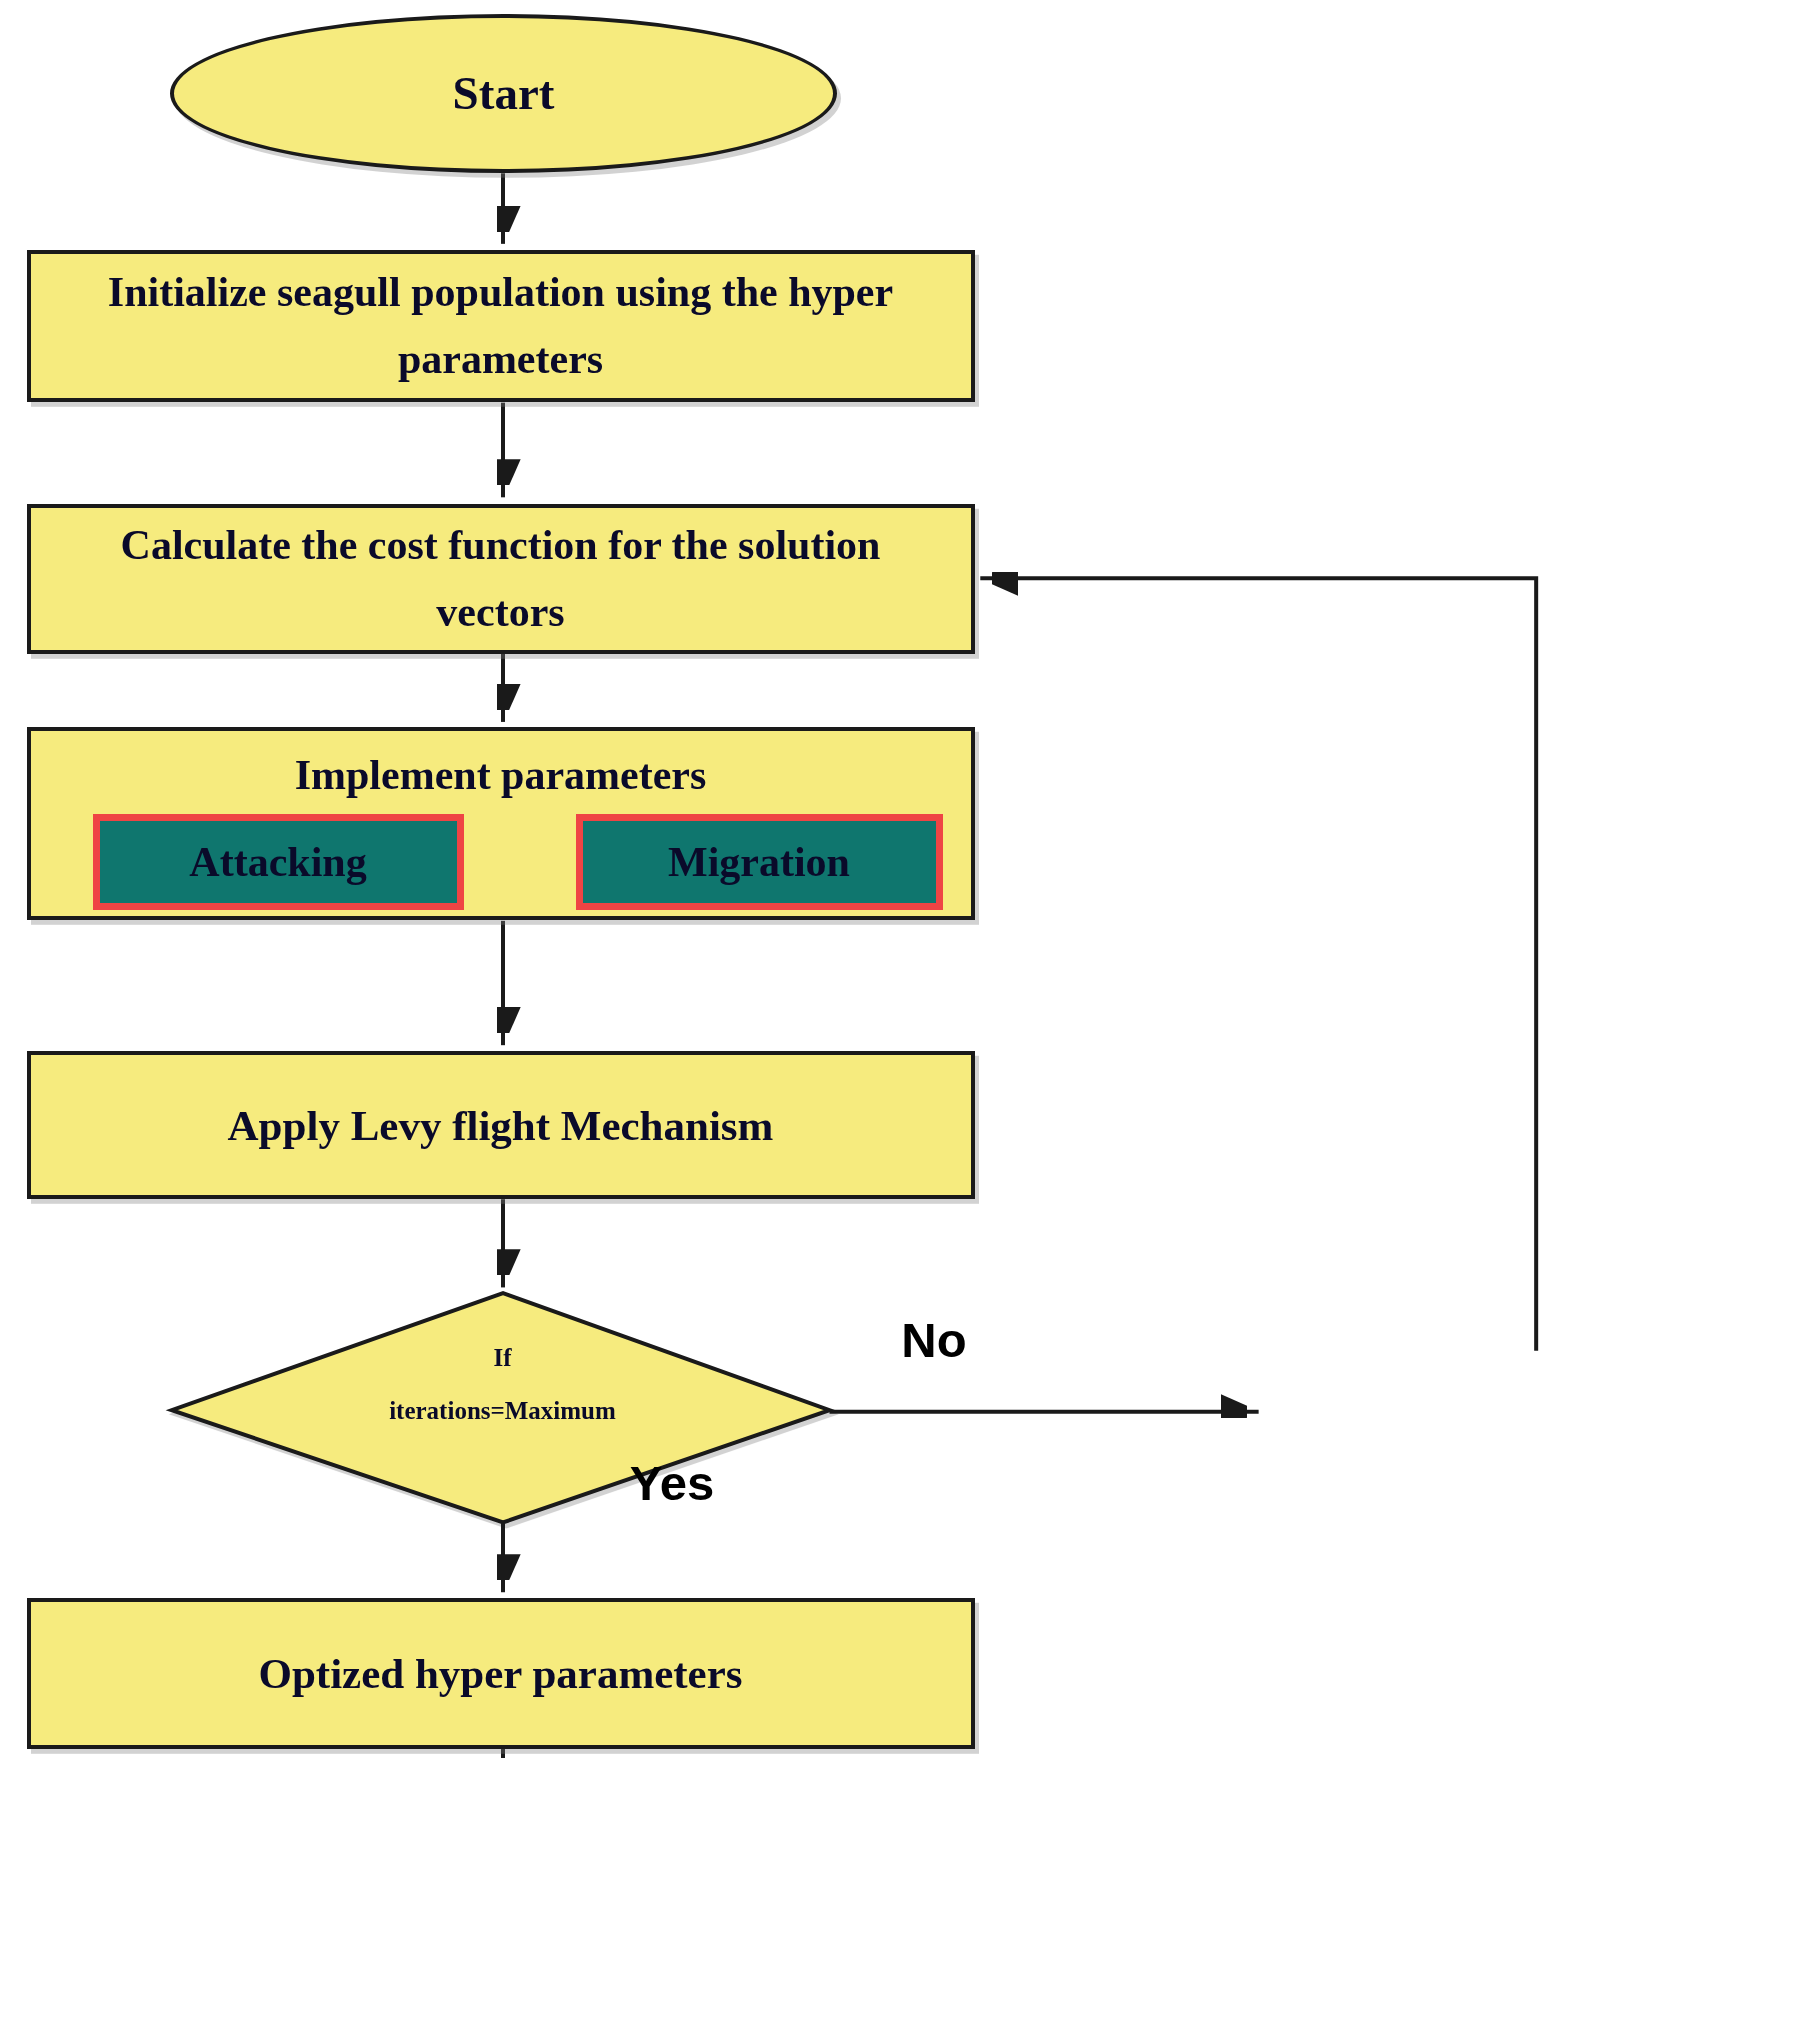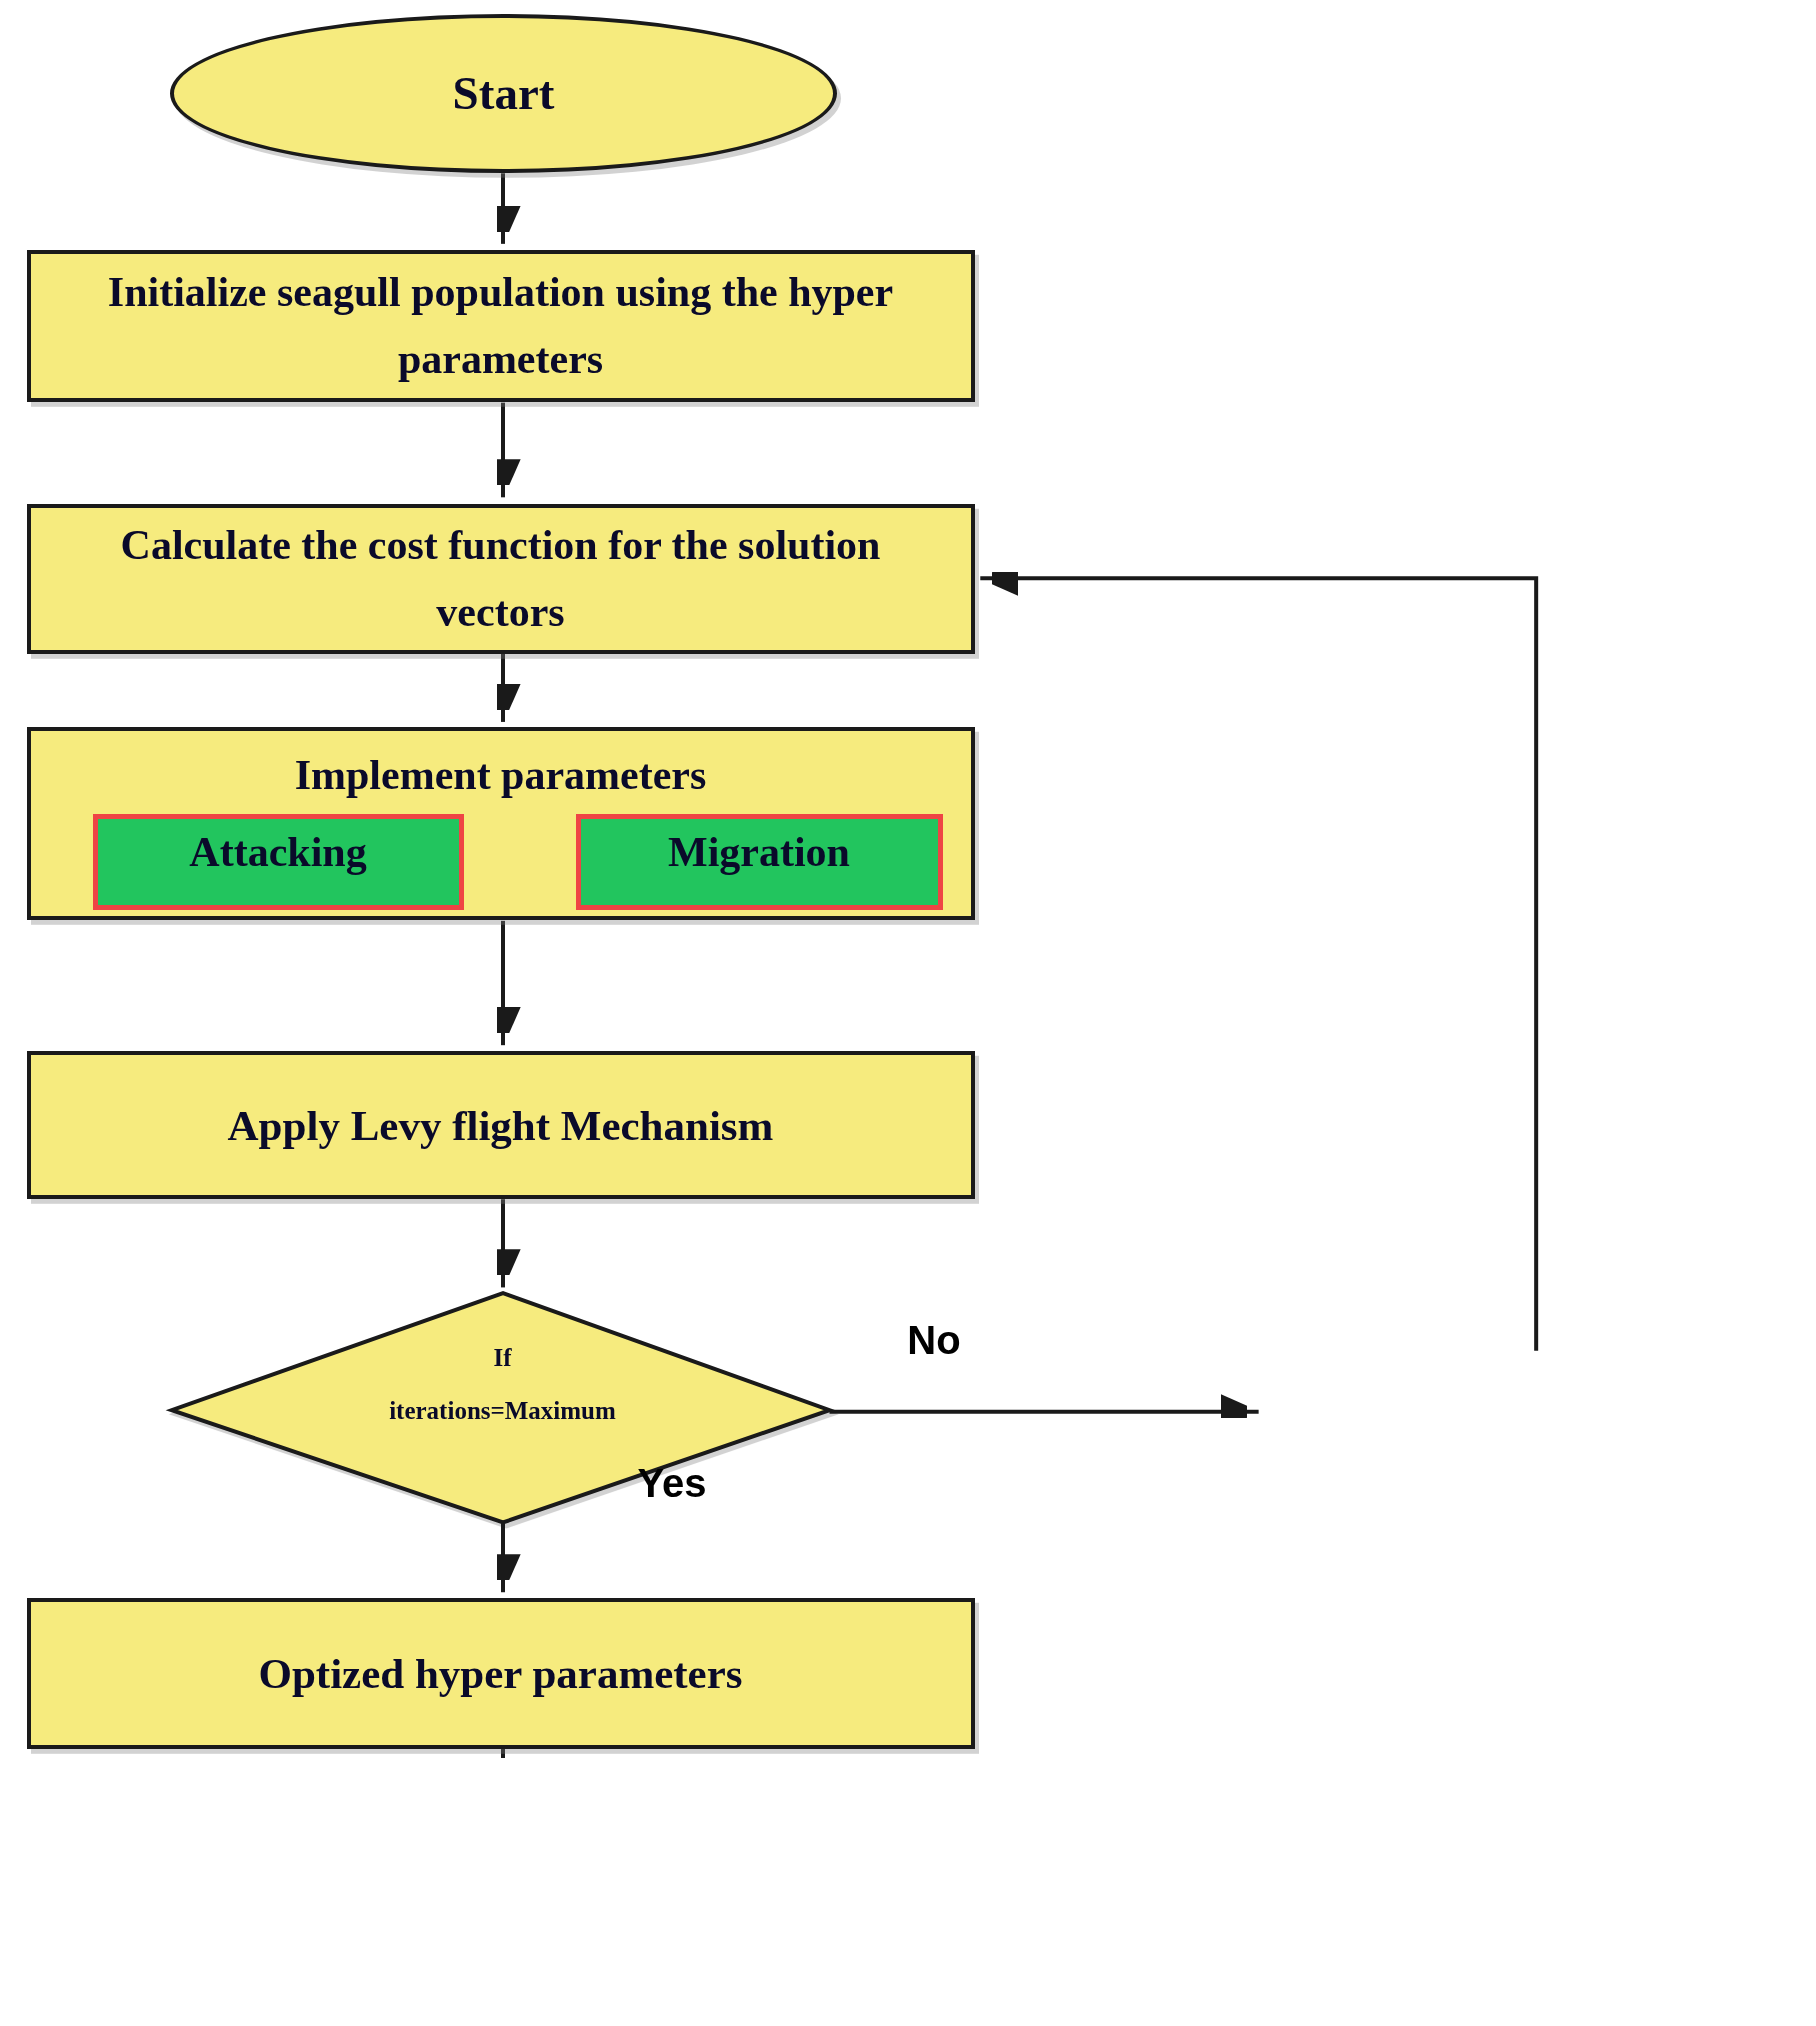--- a/index.html
+++ b/index.html
@@ -26,23 +26,24 @@
     font-size:42px;
     line-height:67px;
     box-shadow:4px 4.8px 0 rgba(125,125,125,0.35);
   }
   .oval{border-radius:50%;font-size:47px;}
   .lines span{display:block;}
   .implement{justify-content:flex-start;padding-top:11.2px;}
   .subnode{
     position:absolute;
     box-sizing:border-box;
-    background:#22c55e;
-    border:5px solid #ef4444;
+    background:#0f766e;
+    border:7px solid #ef4444;
     display:flex;
+    align-items:center;
     justify-content:center;
     text-align:center;
     font-weight:bold;
     color:#0a0a2a;
     font-size:42px;
   }
   .diamond-shape{filter:drop-shadow(4px 5px 0 rgba(125,125,125,0.35));}
   .diamond-text{
     position:absolute;
     left:262px;top:1331px;width:481px;
@@ -51,21 +52,21 @@
     text-align:center;
     background:transparent;
   }
   .edge-label{
     position:absolute;
     width:128px;
     text-align:center;
     font-family:"Liberation Sans",sans-serif;
     font-weight:bold;
     color:#000000;
-    font-size:40px;
+    font-size:49px;
     line-height:43px;
   }
   .update{font-size:42px;}
 </style>
 </head>
 <body>
 
 <div class="canvas">
 
   <svg class="wires" width="1817" height="2027" viewBox="0 0 2265 2527">

